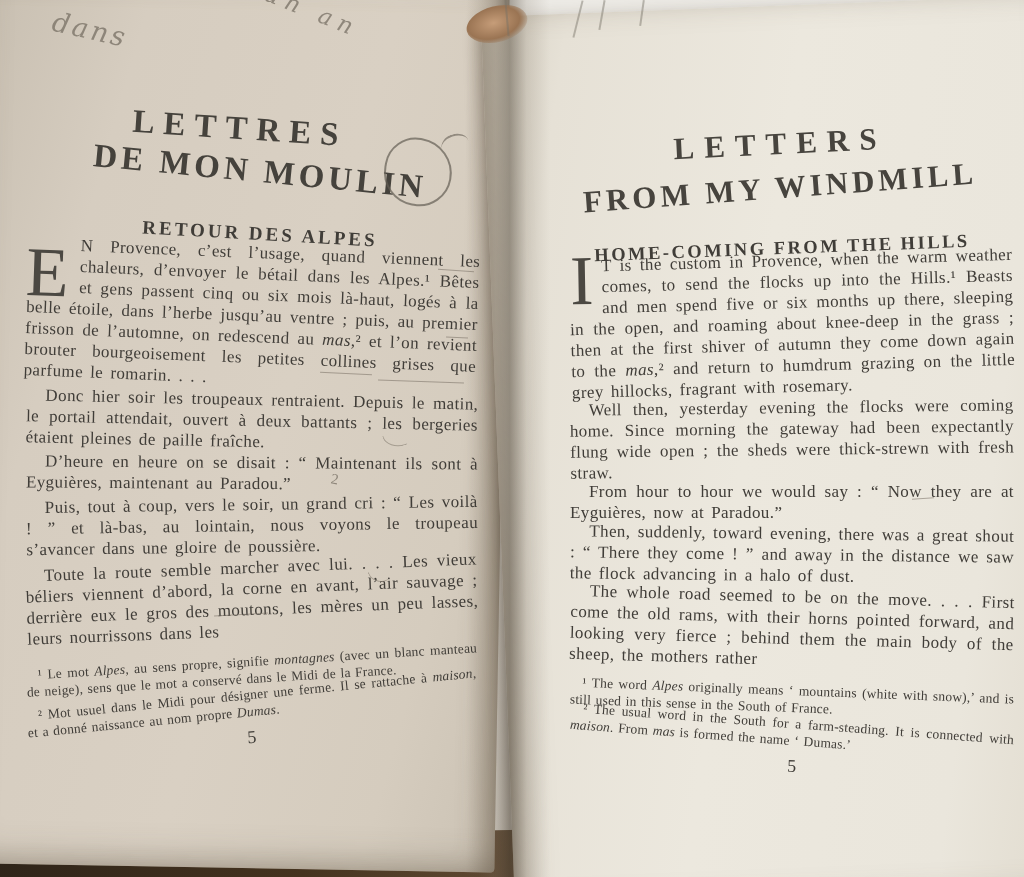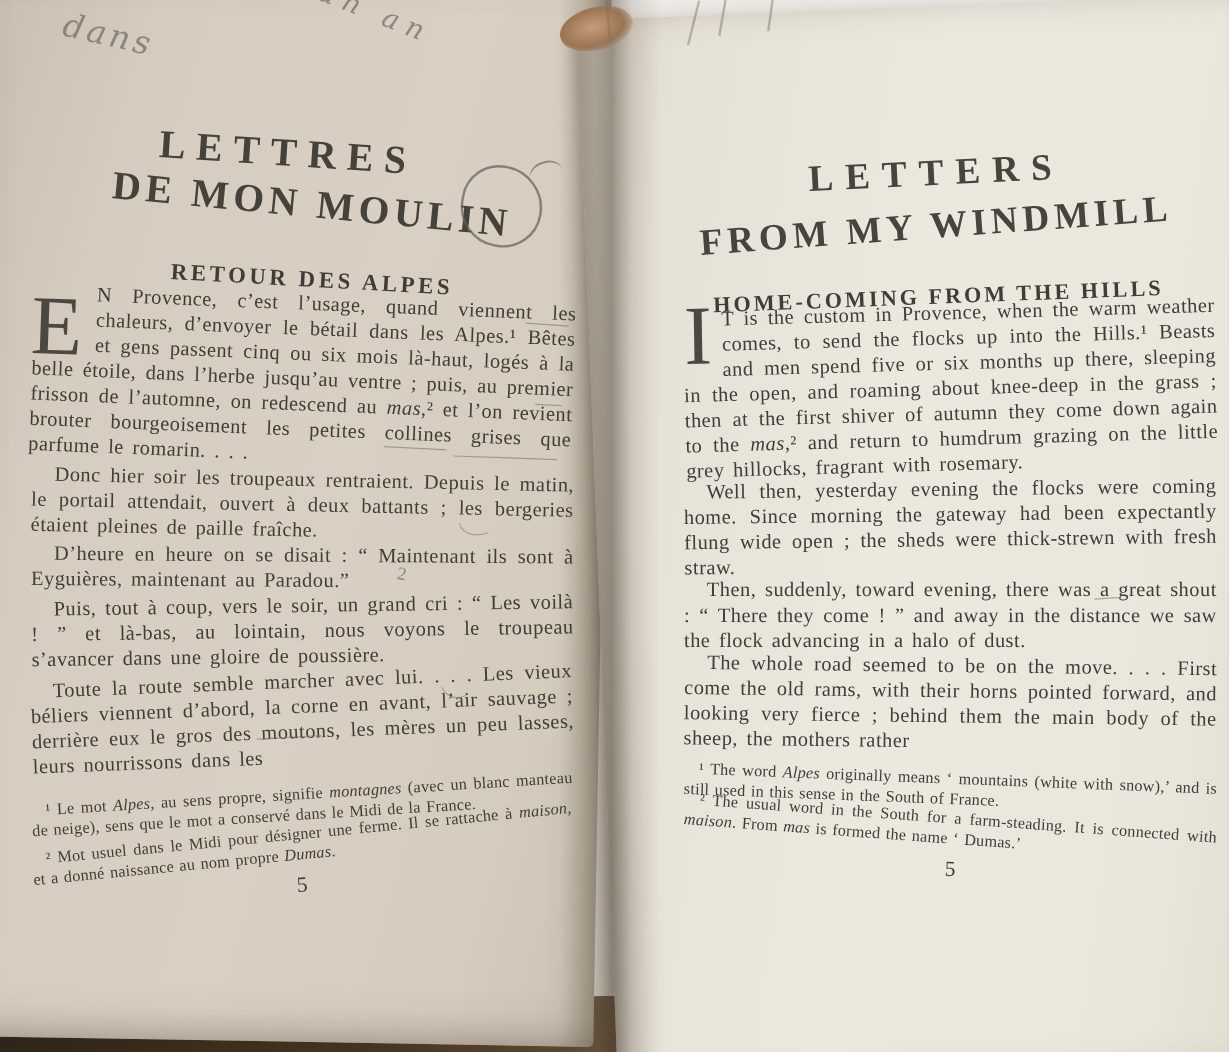--- a/index.html
+++ b/index.html
@@ -129,20 +129,21 @@
 
   <h1 class="tblock r-t1">LETTERS</h1>
   <h1 class="tblock r-t2">FROM MY WINDMILL</h1>
   <h2 class="tblock r-sub">HOME-COMING FROM THE HILLS</h2>
 
   <div class="bodycol r-body">
     <span class="dropcap">I</span>
     <div class="paras">
         <p class="para"><span>T is the custom in Provence, when the warm weather comes, to send the flocks up into the Hills.¹ Beasts and men spend five or six months up there, sleeping in the open, and roaming about knee-deep in the grass ; then at the first shiver of autumn they come down again to the </span><span class="it">mas</span><span>,² and return to humdrum grazing on the little grey hillocks, fragrant with rosemary.</span></p>
         <p class="para indent"><span>Well then, yesterday evening the flocks were coming home. Since morning the gateway had been expectantly flung wide open ; the sheds were thick-strewn with fresh straw.</span></p>
+        <p class="para indent"><span>From hour to hour we would say : “ Now they are at Eyguières, now at Paradou.”</span></p>
         <p class="para indent"><span>Then, suddenly, toward evening, there was a great shout : “ There they come ! ” and away in the distance we saw the flock advancing in a halo of dust.</span></p>
         <p class="para indent"><span>The whole road seemed to be on the move. . . . First come the old rams, with their horns pointed forward, and looking very fierce ; behind them the main body of the sheep, the mothers rather</span></p>
       </div>
     <div class="footnotes">
         <p class="para indent"><span>¹ The word </span><span class="it">Alpes</span><span> originally means ‘ mountains (white with snow),’ and is still used in this sense in the South of France.</span></p>
         <p class="para indent"><span>² The usual word in the South for a farm-steading. It is connected with </span><span class="it">maison</span><span>. From </span><span class="it">mas</span><span> is formed the name ‘ Dumas.’</span></p>
       </div>
     <div class="pageno">5</div>
   </div>
 

